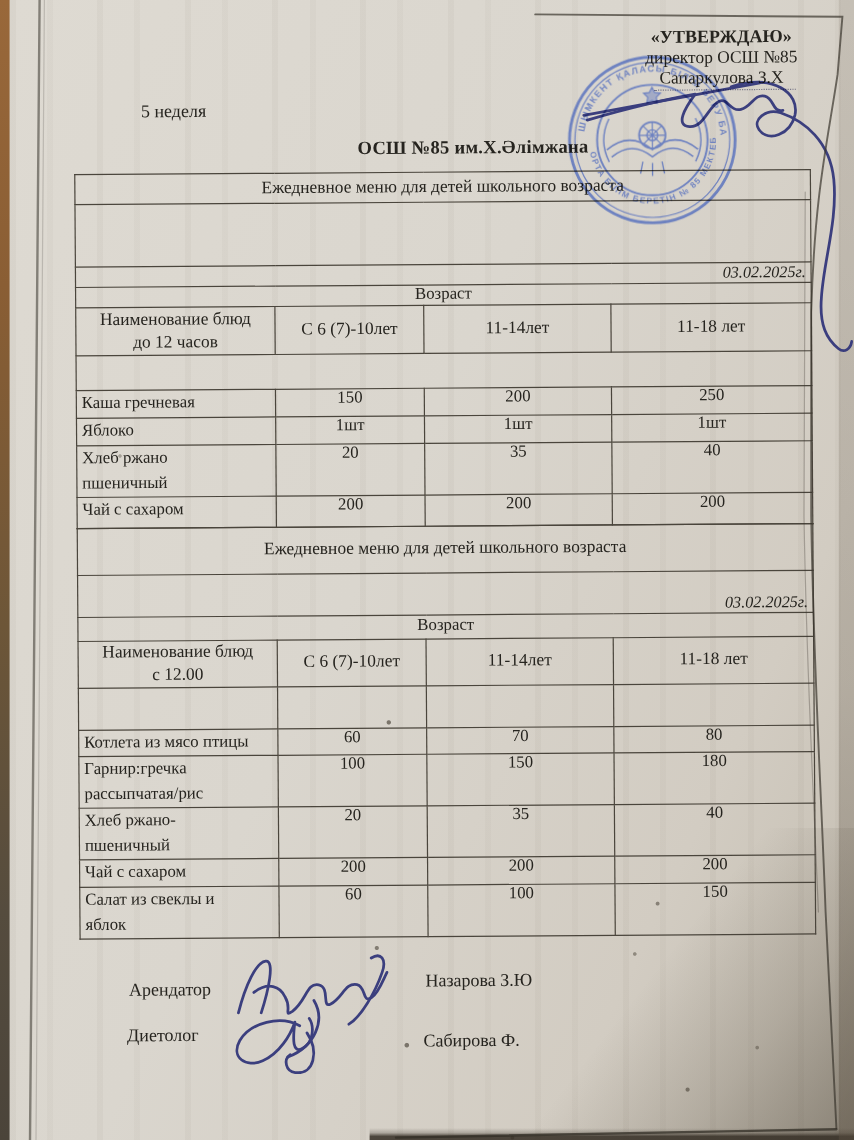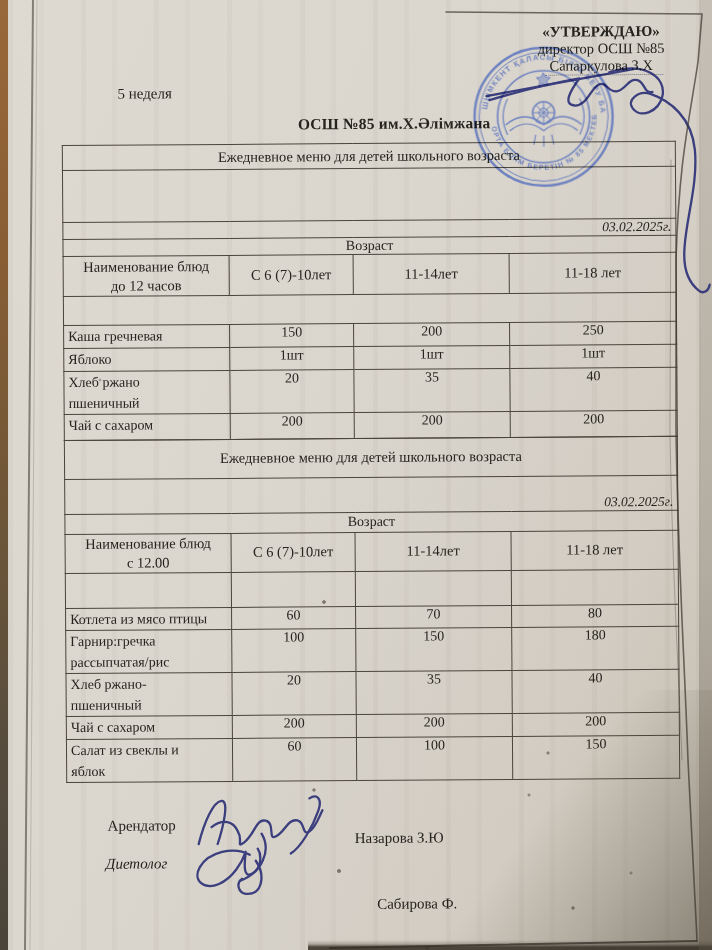--- a/index.html
+++ b/index.html
@@ -54,23 +54,23 @@
   .t-title td{text-align:center;vertical-align:middle;font-size:14.5px;}
   .t-empty td{}
   .t-date td{text-align:right;font-weight:bold;font-style:italic;vertical-align:bottom;font-size:13.5px;padding-right:10px;padding-bottom:1px;}
   .t-age td{text-align:center;font-size:14px;}
   .t-head th{font-weight:bold;text-align:center;vertical-align:middle;white-space:pre-line;font-size:14.5px;line-height:1.3;}
   td.cell-name{text-align:left;white-space:pre-line;vertical-align:top;padding:2px 2px 0 5px;line-height:1.5;}
   td.cell-val{text-align:center;vertical-align:top;padding-top:2px;}
 
   .sig-block{position:absolute;font-size:15px;}
   .sig-role-1{left:105px;top:816px;}
-  .sig-name-1{left:352px;top:810px;margin-top:20px;}
-  .sig-role-2{left:103px;top:854px;font-style:italic;}
-  .sig-name-2{left:350px;top:896px;margin-left:24px;}
+  .sig-name-1{left:352px;top:810px;}
+  .sig-role-2{left:103px;top:854px;}
+  .sig-name-2{left:350px;top:860px;}
 
   .stamp{position:absolute;left:468px;top:40px;width:156px;height:156px;mix-blend-mode:multiply;opacity:.88;}
   .inksvg{position:absolute;inset:0;mix-blend-mode:multiply;pointer-events:none;}
   .edges{position:absolute;inset:0;pointer-events:none;}
 </style>
 </head>
 <body style="--stamp-blue: #4a66bd; --ink-navy: #2e3278; --paper: #dad6ce; --table-line: #4a453c;">
 
 <div class="wood"></div>
 

